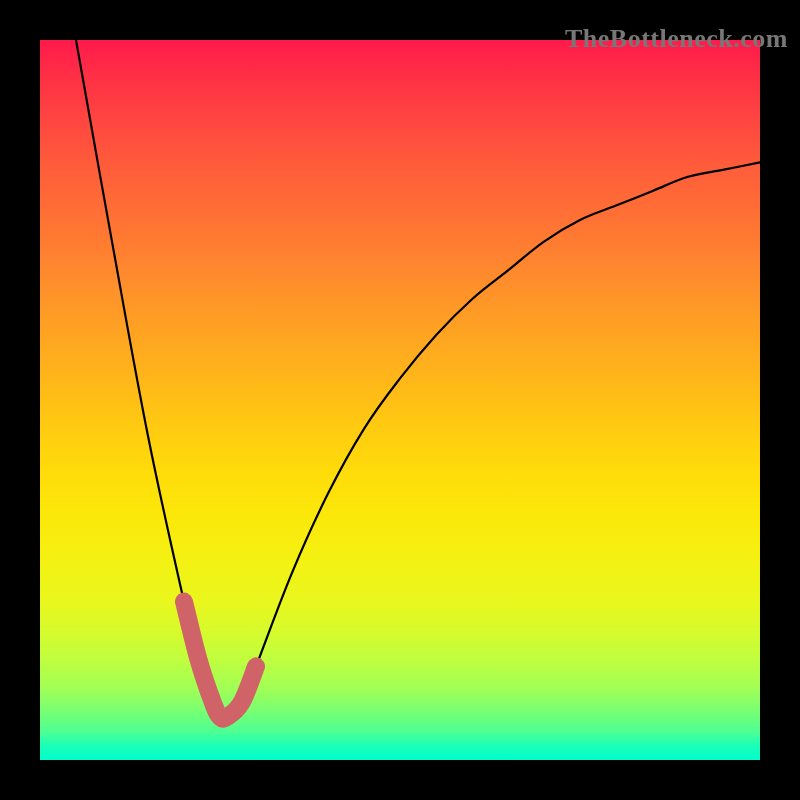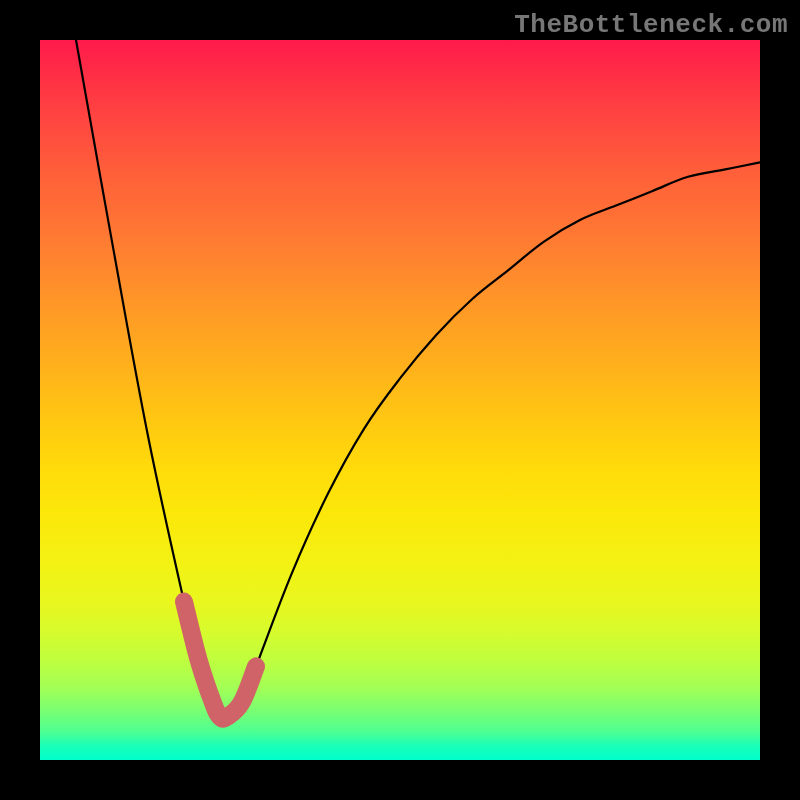--- a/index.html
+++ b/index.html
@@ -44,23 +44,23 @@
       #c0fe3e 86%,
       #a2ff55 90%,
       #7bff71 93%,
       #4fff91 96%,
       #1affb7 98%,
       #00ffcc 100%
     );
   }
   .attribution {
     position: absolute;
-    top: 10px;
+    top: 24px;
     right: 12px;
-    font-family: Liberation Mono, monospace;
+    font-family: Liberation Serif, serif;
     font-size: 26px;
     font-weight: 600;
     color: #777777;
     letter-spacing: 0.5px;
   }
   svg.curve {
     position: absolute;
     left: 0;
     top: 0;
     width: 720px;

